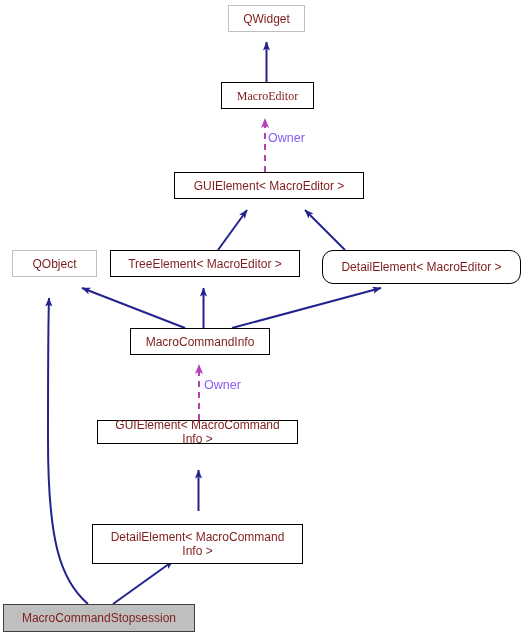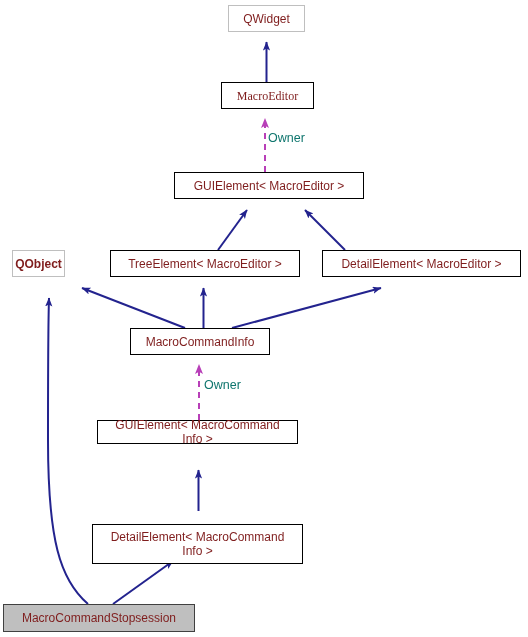--- a/index.html
+++ b/index.html
@@ -43,21 +43,21 @@
     border: 1px solid #bfbfbf;
   }
   .node.current {
     background: #bfbfbf;
     border: 1px solid #404040;
   }
   .edge-label {
     position: absolute;
     font-size: 12.5px;
     line-height: 14px;
-    color: #0f766e;
+    color: #8b5cf6;
     background: transparent;
     white-space: nowrap;
     z-index: 6;
     text-align: center;
   }
 </style>
 </head>
 <body>
 
 <div id="diagram">
@@ -116,25 +116,25 @@
       <path d="M 88,604 C 60,580 48,540 48,440 C 48,370 48,330 49,298" fill="none" stroke="#23238e" stroke-width="2" marker-end="url(#arrow-navy)"></path>
     </g>
   </svg>
 
   <div class="node external" style="left:228px; top:5px; width:77px; height:27px;">QWidget</div>
 
   <div class="node" style="left:221px; top:82px; width:93px; height:27px;font-family:Liberation Serif, serif;">MacroEditor</div>
 
   <div class="node" style="left:174px; top:172px; width:190px; height:27px;">GUIElement&lt; MacroEditor &gt;</div>
 
-  <div class="node external" style="left:12px; top:250px; width:53px; height:27px;font-weight:bold;">QObject</div>
+  <div class="node external" style="left:12px; top:250px; width:85px; height:27px;">QObject</div>
 
   <div class="node" style="left:110px; top:250px; width:190px; height:27px;">TreeElement&lt; MacroEditor &gt;</div>
 
-  <div class="node" style="left:322px; top:250px; width:199px; height:27px;">DetailElement&lt; MacroEditor &gt;</div>
+  <div class="node" style="left:322px; top:250px; width:199px; height:34px;border-radius:11px;">DetailElement&lt; MacroEditor &gt;</div>
 
   <div class="node" style="left:130px; top:328px; width:140px; height:27px;">MacroCommandInfo</div>
 
   <div class="node" style="left:97px; top:420px; width:201px; height:24px;">GUIElement&lt; MacroCommand
 Info &gt;</div>
 
   <div class="node" style="left:92px; top:524px; width:211px; height:40px;">DetailElement&lt; MacroCommand
 Info &gt;</div>
 
   <div class="node current" style="left:3px; top:604px; width:192px; height:28px;">MacroCommandStopsession</div>

